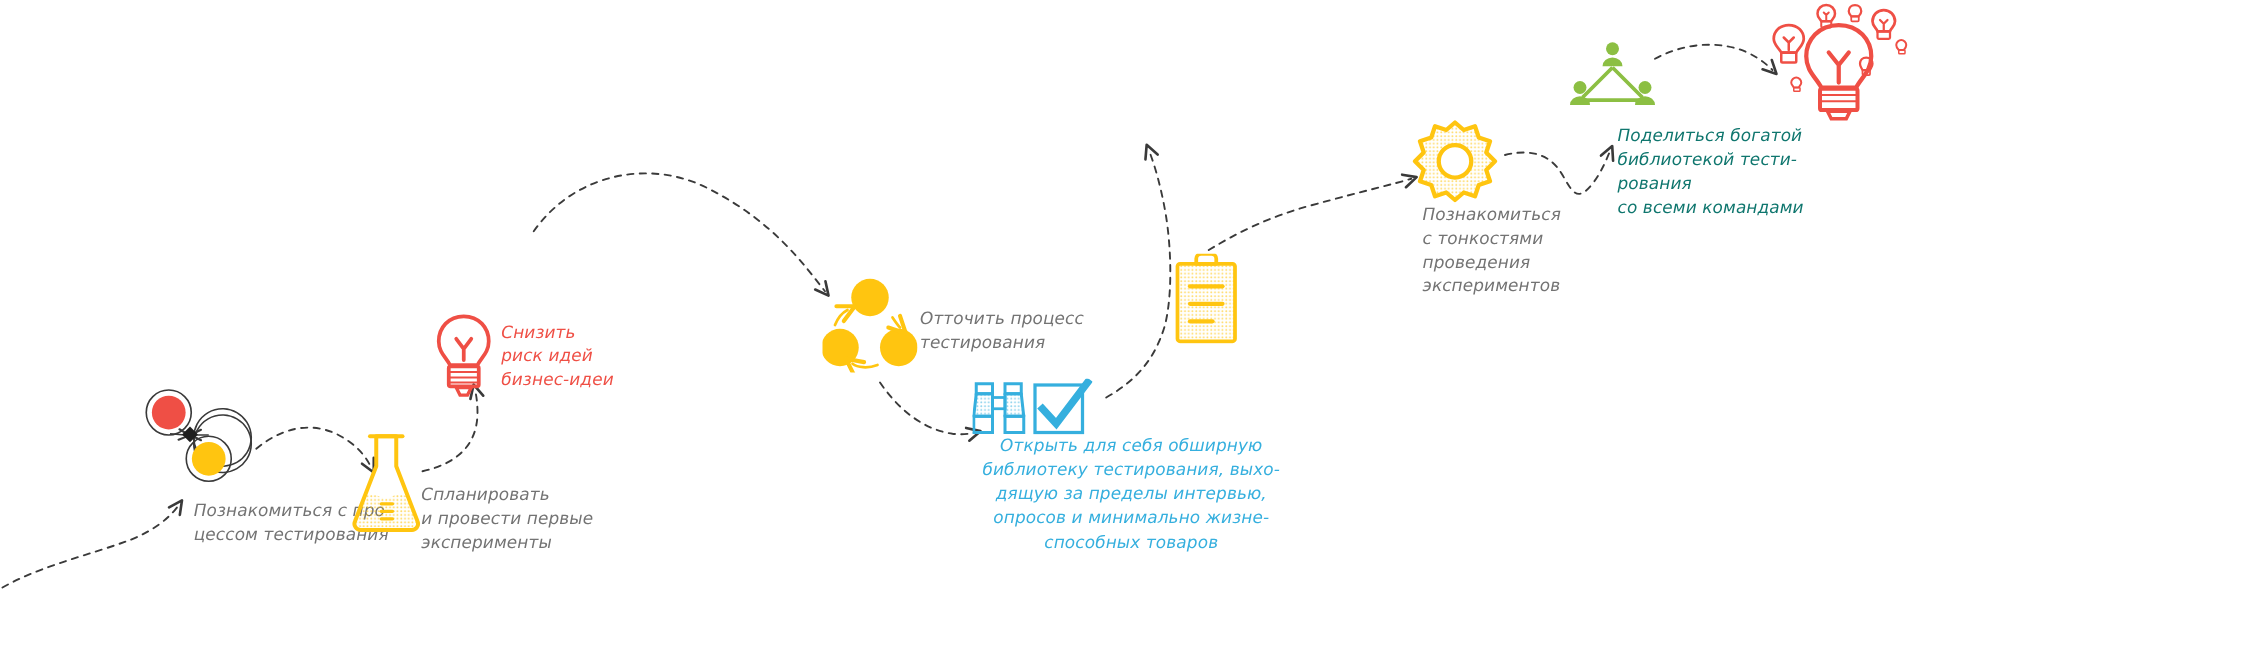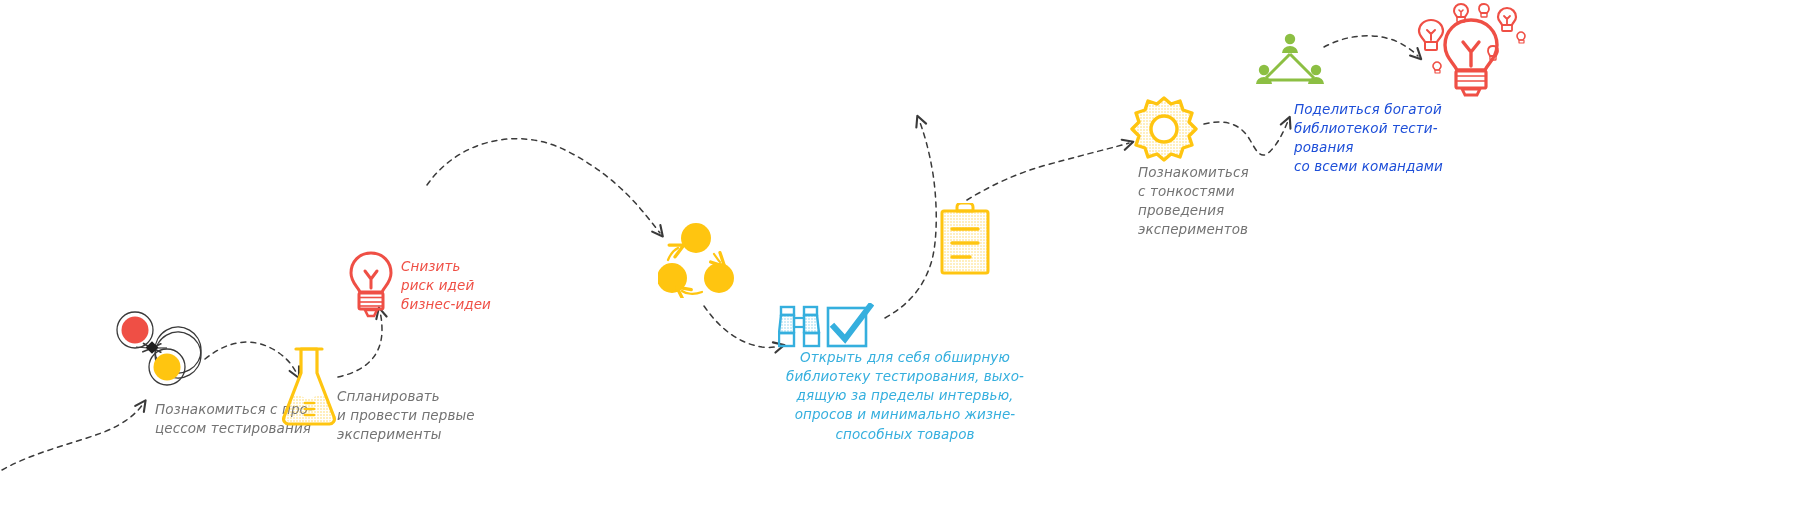--- a/index.html
+++ b/index.html
@@ -15,21 +15,21 @@
     font-style:italic;
     font-size:13.5px;
     line-height:1.42;
     letter-spacing:.1px;
     white-space:pre-line;
     font-family:"DejaVu Sans","Liberation Sans",sans-serif;
   }
   .cap.yellow{color:#737373;}
   .cap.red{color:#EF4F45;}
   .cap.blue{color:#35AFDE;text-align:center;}
-  .cap.green{color:#1d4ed8;}
+  .cap.green{color:#0f766e;}
 </style>
 </head>
 <body>
 
 <div id="stage">
 
   <svg class="layer" viewBox="0 0 1814 530">
     <defs>
       <marker id="ah" markerWidth="9" markerHeight="9" refX="5" refY="4.5" orient="auto">
         <path d="M1,1 L8,4.5 L1,8" fill="none" stroke="#3A3A3A" stroke-width="1.4" stroke-linecap="round" stroke-linejoin="round"></path>
@@ -112,20 +112,22 @@
       </g>
       <defs>
         <marker id="ahY" markerWidth="8" markerHeight="8" refX="4" refY="4" orient="auto">
           <path d="M1,1 L7,4 L1,7" fill="none" stroke="#FFC510" stroke-width="1.5" stroke-linecap="round" stroke-linejoin="round"></path>
         </marker>
       </defs>
       <path d="M10,38 C12,33 16,28 20,26" fill="none" stroke="#FFC510" stroke-width="2.2" stroke-linecap="round" marker-end="url(#ahY)"></path>
       <path d="M44,70 C36,73 28,72 24,69" fill="none" stroke="#FFC510" stroke-width="2.2" stroke-linecap="round" marker-end="url(#ahY)"></path>
     </svg>
   </div>
+  <div class="cap yellow" style="left:736px;top:246px;width:190px;">Отточить процесс
+тестирования</div>
 
   <div class="node" style="left:778px;top:303px;">
     <svg width="96" height="48" viewBox="0 0 96 48">
       <defs>
         <pattern id="dotB" width="3" height="3" patternUnits="userSpaceOnUse">
           <circle cx="1" cy="1" r="0.75" fill="#35AFDE" opacity="0.6"></circle>
         </pattern>
       </defs>
 
       <rect x="3" y="4" width="13" height="8" fill="none" stroke="#35AFDE" stroke-width="2.4"></rect>

